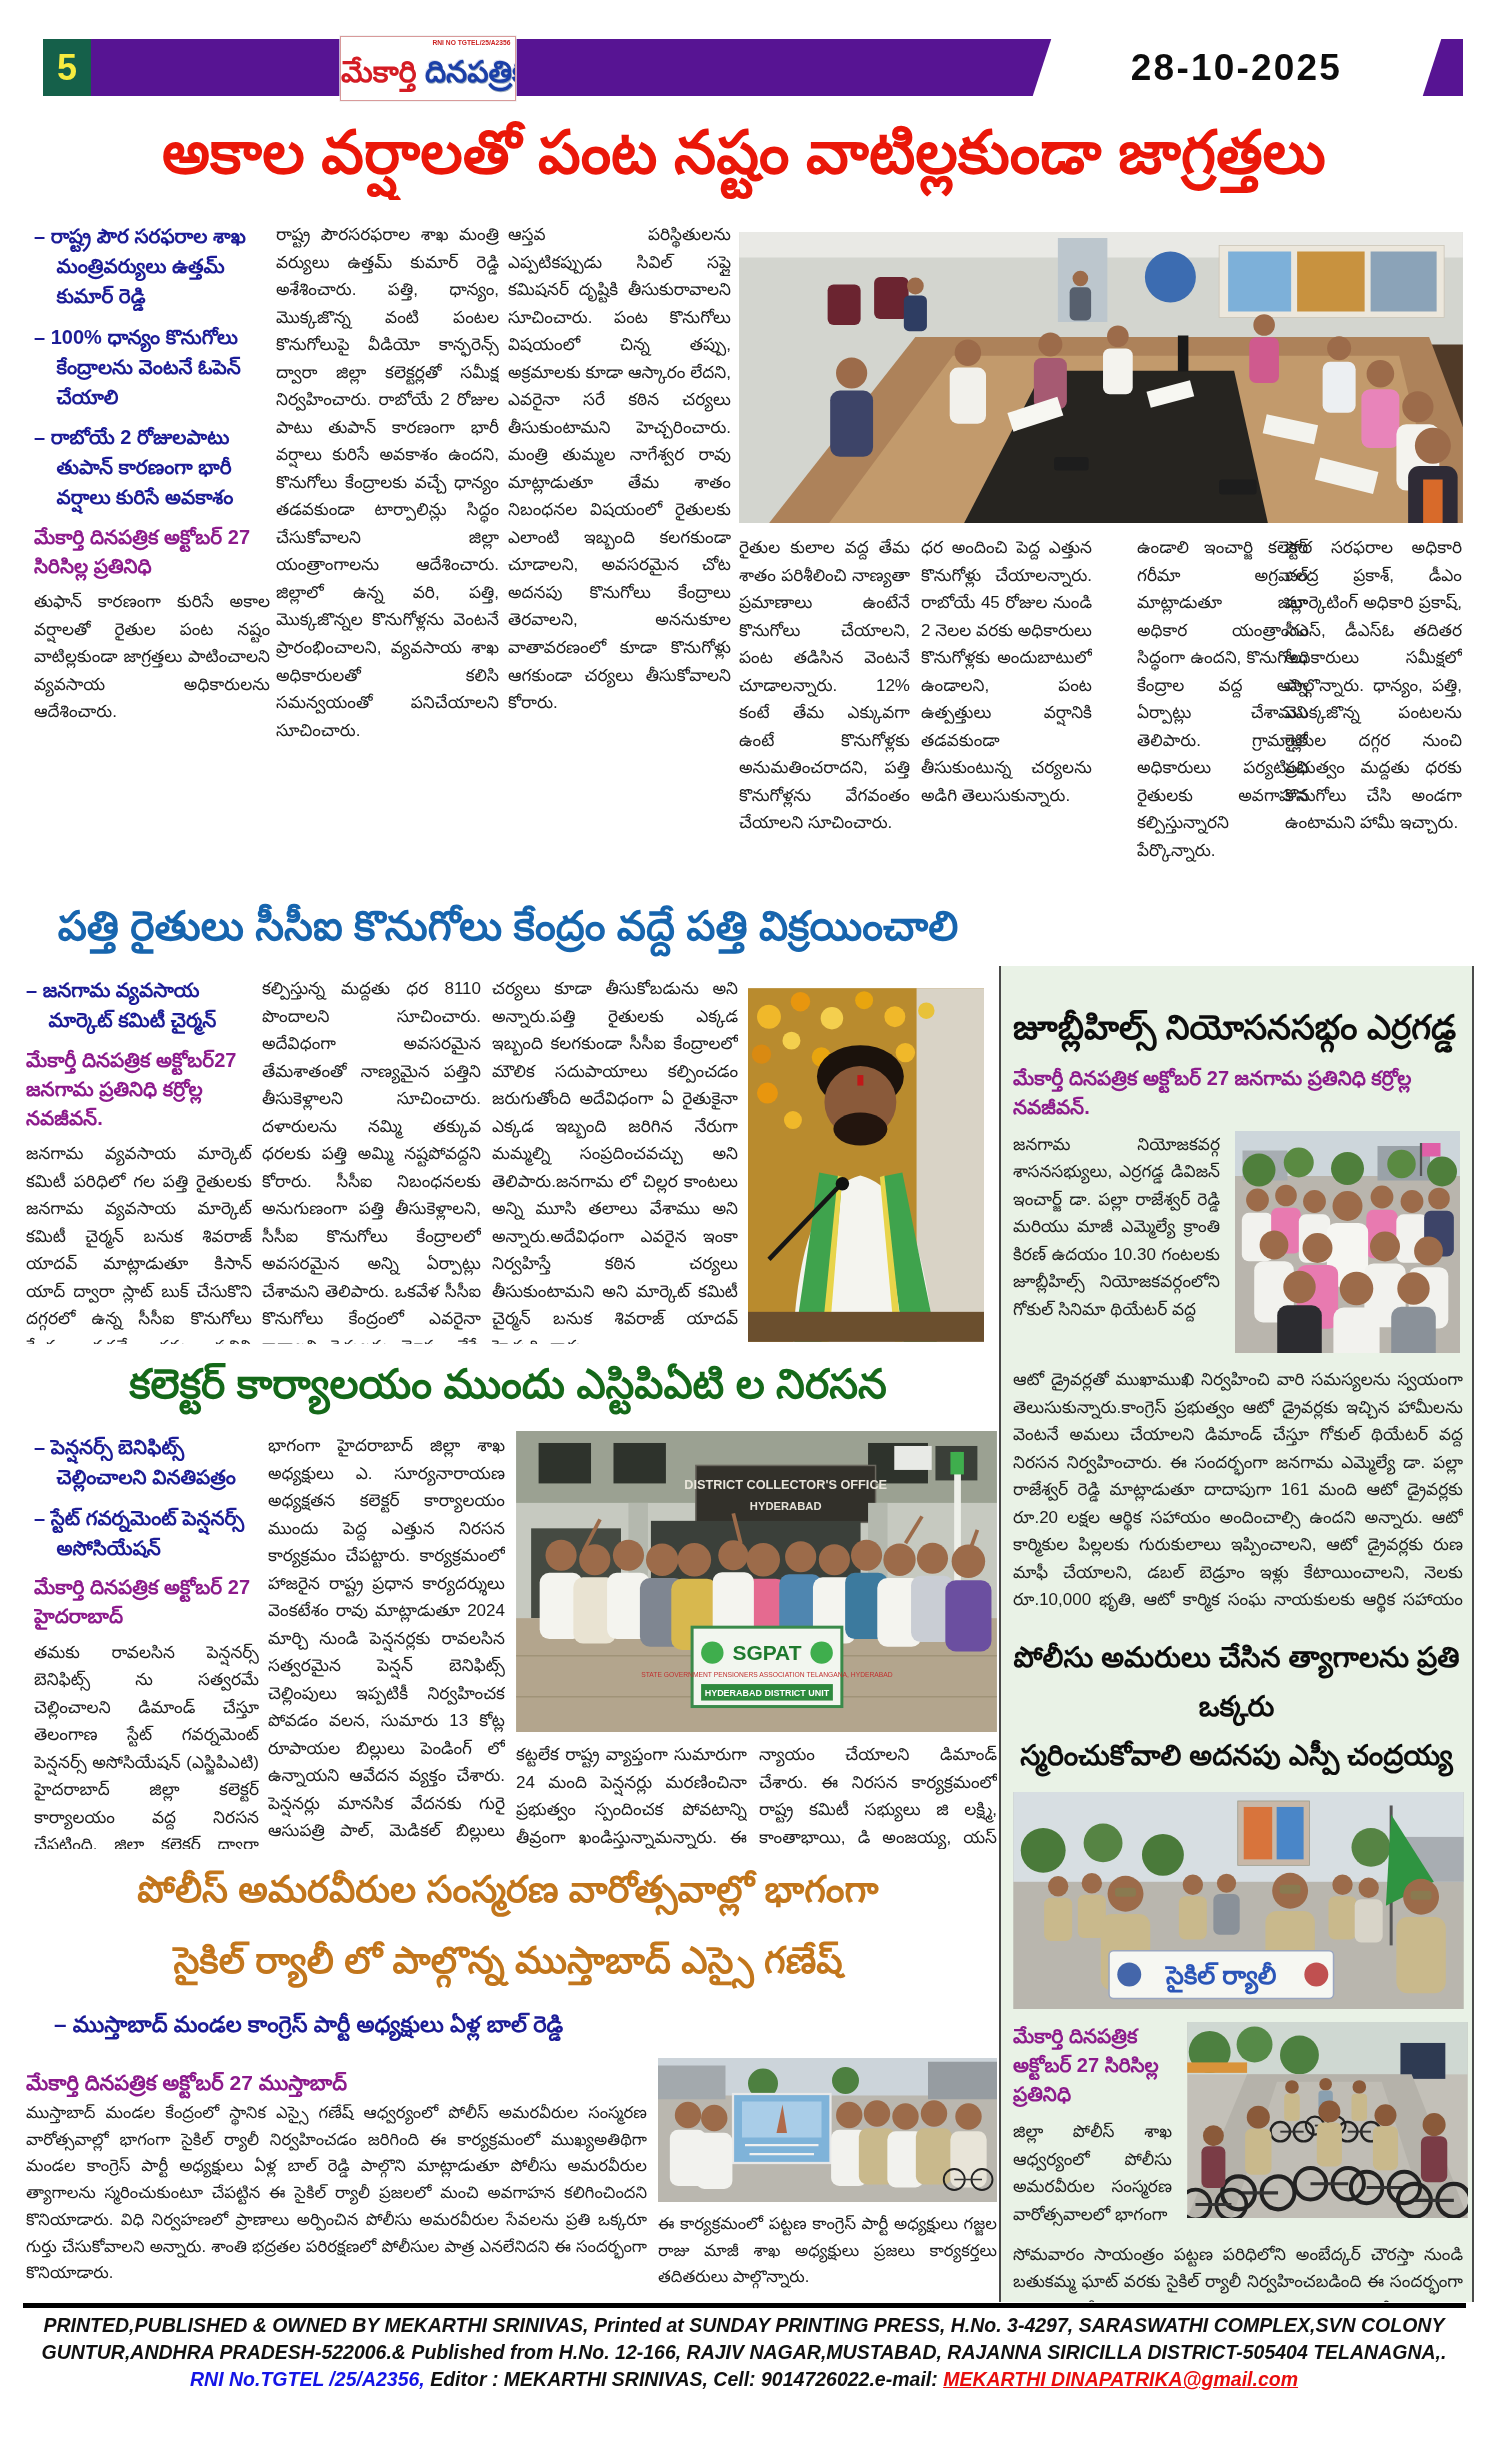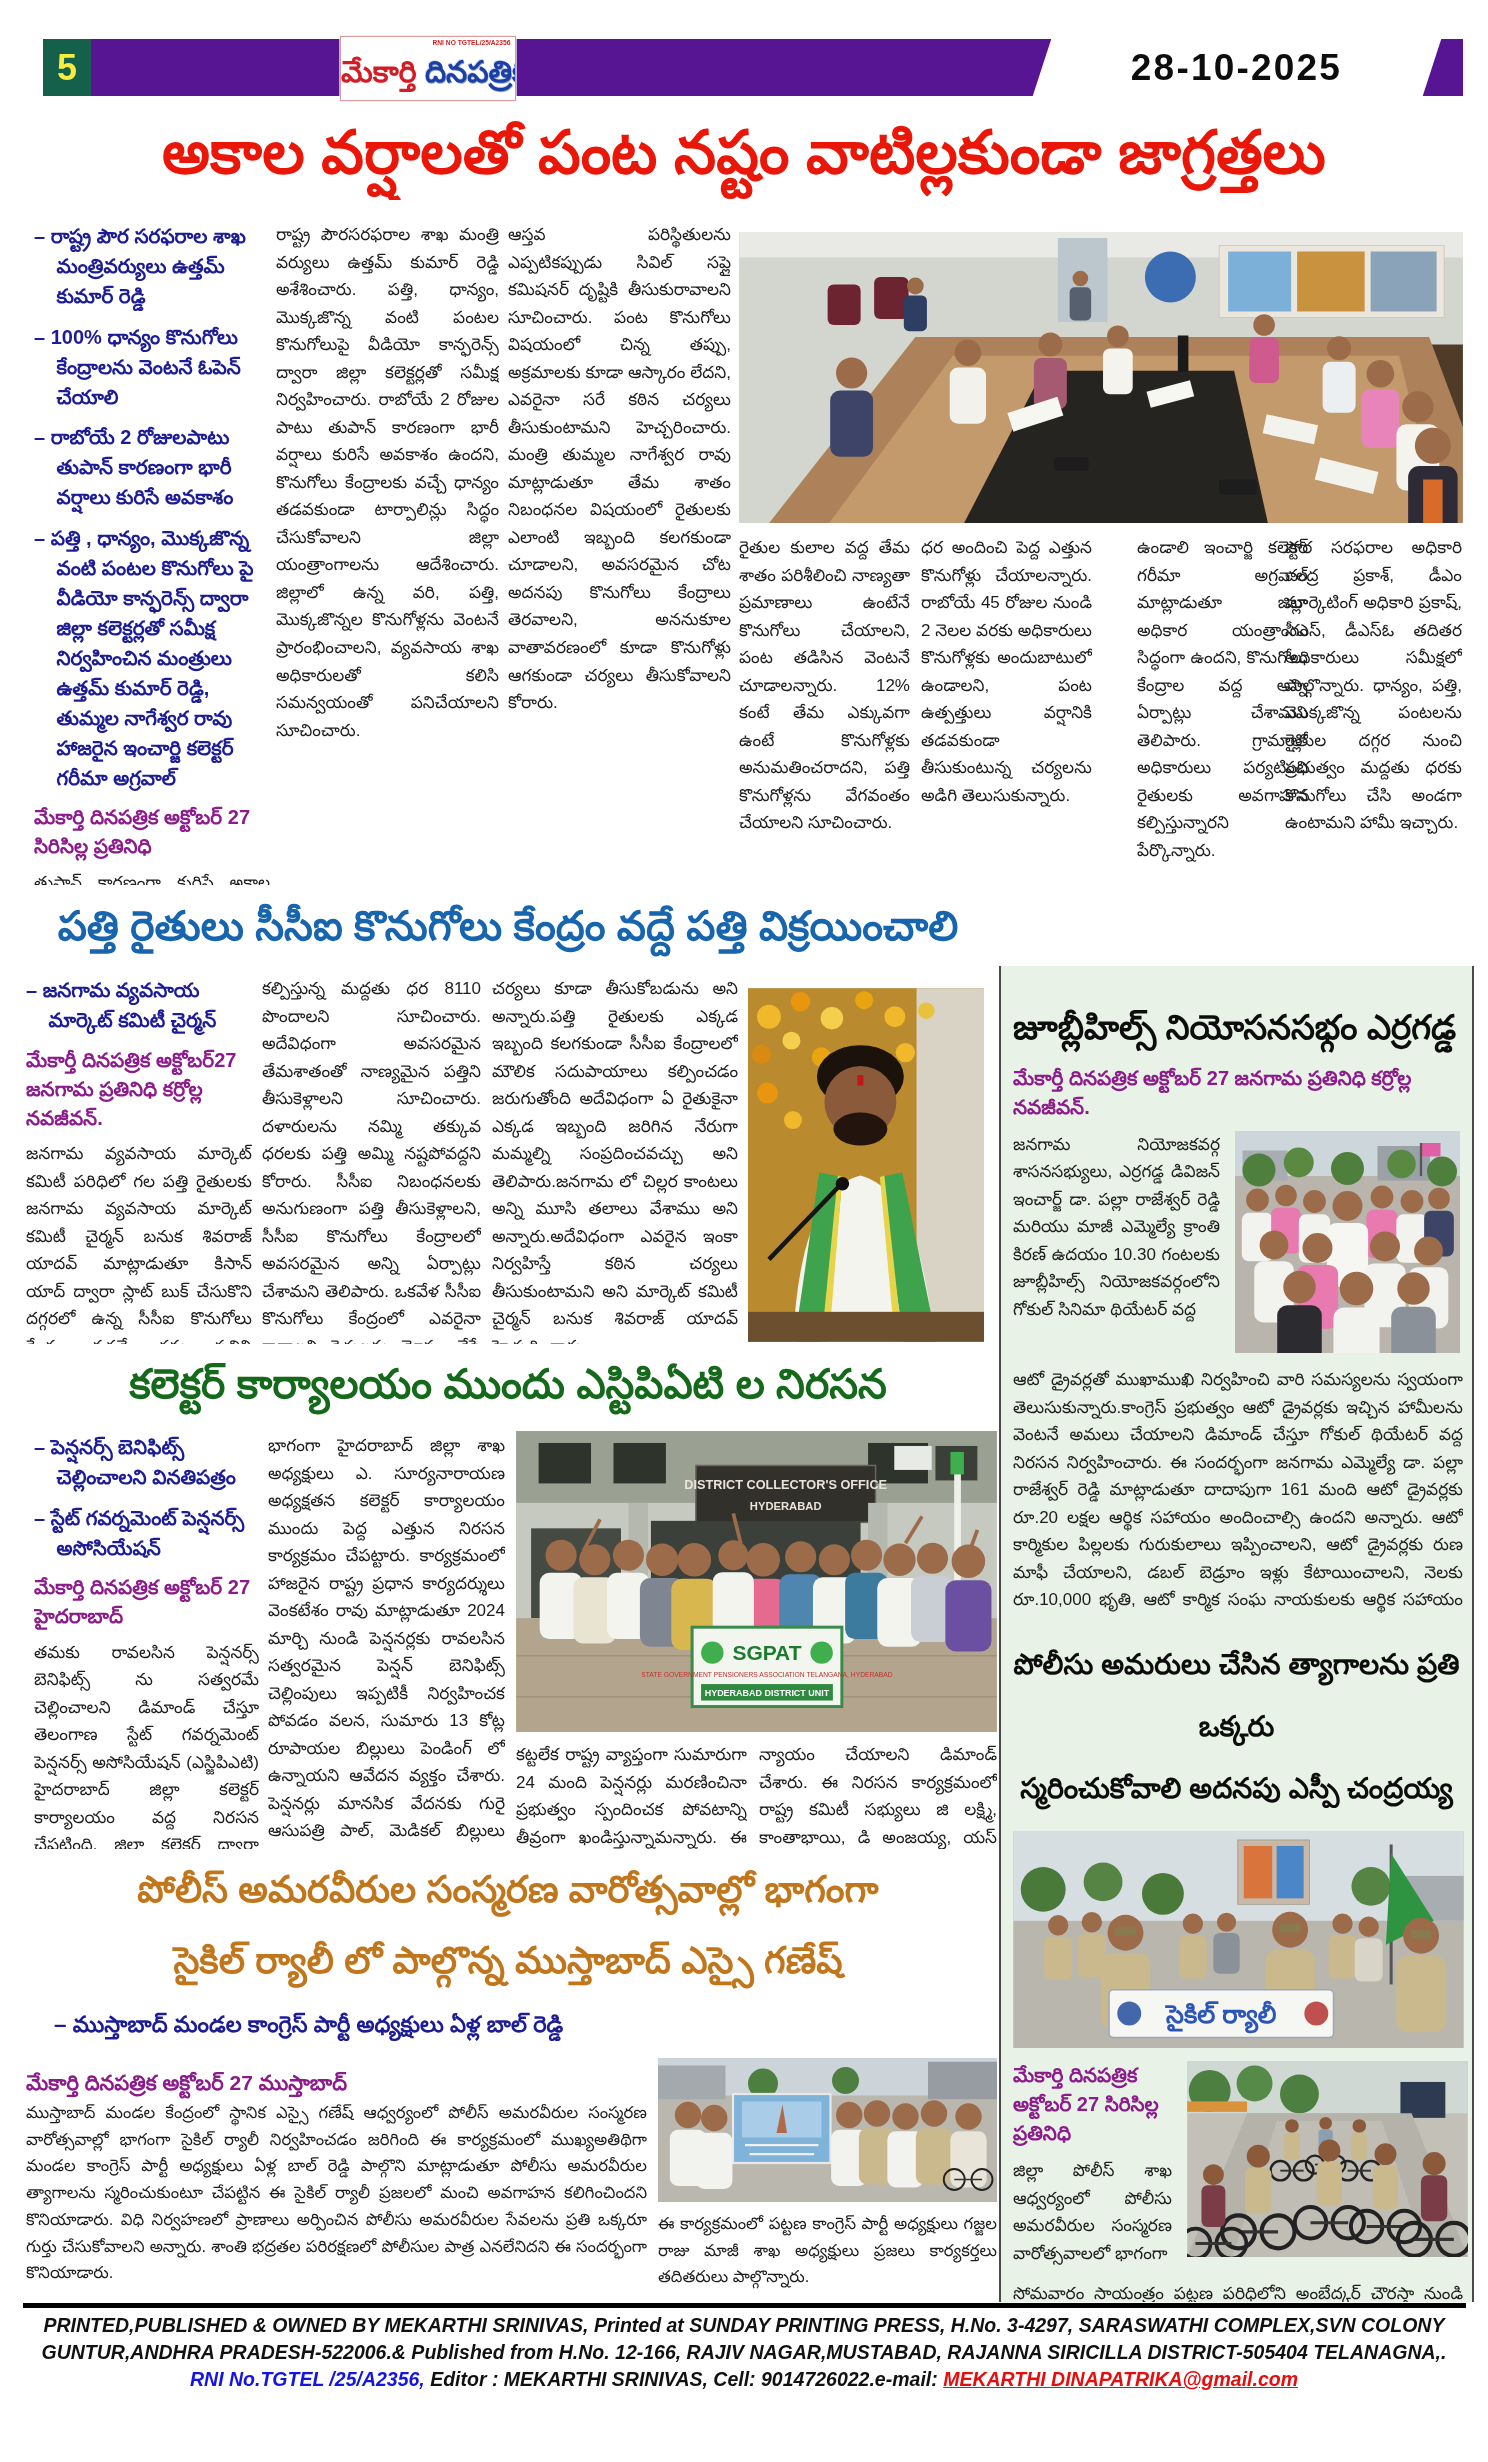--- a/index.html
+++ b/index.html
@@ -37,21 +37,21 @@
   .col{position:absolute;text-align:justify;font-size:17px;line-height:1.62;color:#1c1c1c;overflow:hidden;}
   .bullets{color:#1c1c96;font-weight:bold;font-size:20px;line-height:1.5;}
   .bullet{padding-left:22.5px;text-indent:-22.5px;margin-bottom:10.5px;}
   .dateline{color:#8c1b8c;font-weight:bold;font-size:20px;line-height:1.45;margin:10.5px 0 7.5px 0;}
 
   
   .greenbox{left:999px;top:966px;width:475px;height:1336px;background:#e9f2e6;
     border-left:2.2px solid #4a4a4a;border-right:2.2px solid #4a4a4a;box-sizing:border-box;
     padding:13.5px 12px;overflow:hidden;}
   .gb-h1{font-size:34px;font-weight:bold;color:#0d0d0d;line-height:57px;margin:19.5px 0 7.5px 0;text-align:left;overflow:hidden;}
-  .gb-h2{font-size:28.5px;font-weight:bold;color:#0d0d0d;text-align:center;line-height:62px;overflow:hidden;}
+  .gb-h2{font-size:28.5px;font-weight:bold;color:#0d0d0d;text-align:center;line-height:49px;overflow:hidden;}
   .gb-dateline{color:#8c1b8c;font-weight:bold;font-size:20px;line-height:1.45;margin:4.5px 0 9px 0;}
   .gb-row{display:flex;gap:15px;}
   .gb-body{text-align:justify;font-size:17px;line-height:1.62;color:#1c1c1c;overflow:hidden;}
 
   
   .photo{position:absolute;display:block;background:#ddd;}
   svg text{font-family:"Liberation Sans", sans-serif;}
 
   
   .footer-rule{left:22.5px;top:2303px;width:1443px;height:4.5px;background:#000;}
@@ -90,21 +90,20 @@
     </div>
 </div>
 
 <div class="abs main-headline">అకాల వర్షాలతో పంట నష్టం వాటిల్లకుండా జాగ్రత్తలు పాటించాలి</div>
 
 <div class="abs" style="left:34px;top:221px;width:236px;height:664px;overflow:hidden">
   <div class="bullets">
     <div class="bullet">– రాష్ట్ర పౌర సరఫరాల శాఖ మంత్రివర్యులు ఉత్తమ్ కుమార్ రెడ్డి</div>
     <div class="bullet">– 100% ధాన్యం కొనుగోలు కేంద్రాలను వెంటనే ఓపెన్ చేయాలి</div>
     <div class="bullet">– రాబోయే 2 రోజులపాటు తుపాన్ కారణంగా భారీ వర్షాలు కురిసే అవకాశం</div>
-    <div class="bullet">– పత్తి , ధాన్యం, మొక్కజొన్న వంటి పంటల కొనుగోలు పై వీడియో కాన్ఫరెన్స్ ద్వారా జిల్లా కలెక్టర్లతో సమీక్ష నిర్వహించిన మంత్రులు ఉత్తమ్ కుమార్ రెడ్డి, తుమ్మల నాగేశ్వర రావు హాజరైన ఇంచార్జి కలెక్టర్ గరీమా అగ్రవాల్</div>
   </div>
   <div class="dateline">మేకార్తి దినపత్రిక అక్టోబర్ 27 సిరిసిల్ల ప్రతినిధి</div>
   <div class="col" style="position:static">తుఫాన్ కారణంగా కురిసే అకాల వర్షాలతో రైతుల పంట నష్టం వాటిల్లకుండా జాగ్రత్తలు పాటించాలని వ్యవసాయ అధికారులను ఆదేశించారు.</div>
 </div>
 <div class="col" style="left:276px;top:221px;width:223px;height:664px">రాష్ట్ర పౌరసరఫరాల శాఖ మంత్రి వర్యులు ఉత్తమ్ కుమార్ రెడ్డి అశేశించారు. పత్తి, ధాన్యం, మొక్కజొన్న వంటి పంటల కొనుగోలుపై వీడియో కాన్ఫరెన్స్ ద్వారా జిల్లా కలెక్టర్లతో సమీక్ష నిర్వహించారు. రాబోయే 2 రోజుల పాటు తుపాన్ కారణంగా భారీ వర్షాలు కురిసే అవకాశం ఉందని, కొనుగోలు కేంద్రాలకు వచ్చే ధాన్యం తడవకుండా టార్పాలిన్లు సిద్ధం చేసుకోవాలని జిల్లా యంత్రాంగాలను ఆదేశించారు. జిల్లాలో ఉన్న వరి, పత్తి, మొక్కజొన్నల కొనుగోళ్లను వెంటనే ప్రారంభించాలని, వ్యవసాయ శాఖ అధికారులతో కలిసి సమన్వయంతో పనిచేయాలని సూచించారు.</div>
 <div class="col" style="left:508px;top:221px;width:223px;height:664px">ఆస్తవ పరిస్థితులను ఎప్పటికప్పుడు సివిల్ సప్లై కమిషనర్ దృష్టికి తీసుకురావాలని సూచించారు. పంట కొనుగోలు విషయంలో చిన్న తప్పు, అక్రమాలకు కూడా ఆస్కారం లేదని, ఎవరైనా సరే కఠిన చర్యలు తీసుకుంటామని హెచ్చరించారు. మంత్రి తుమ్మల నాగేశ్వర రావు మాట్లాడుతూ తేమ శాతం నిబంధనల విషయంలో రైతులకు ఎలాంటి ఇబ్బంది కలగకుండా చూడాలని, అవసరమైన చోట అదనపు కొనుగోలు కేంద్రాలు తెరవాలని, అననుకూల వాతావరణంలో కూడా కొనుగోళ్లు ఆగకుండా చర్యలు తీసుకోవాలని కోరారు.</div>
 
 <svg class="photo" style="left:739px;top:232px" width="724" height="291" viewBox="0 0 965 388">
   <rect width="965" height="388" fill="#d3d5cf"></rect>
   <rect width="965" height="34" fill="#e9e9e5"></rect>

